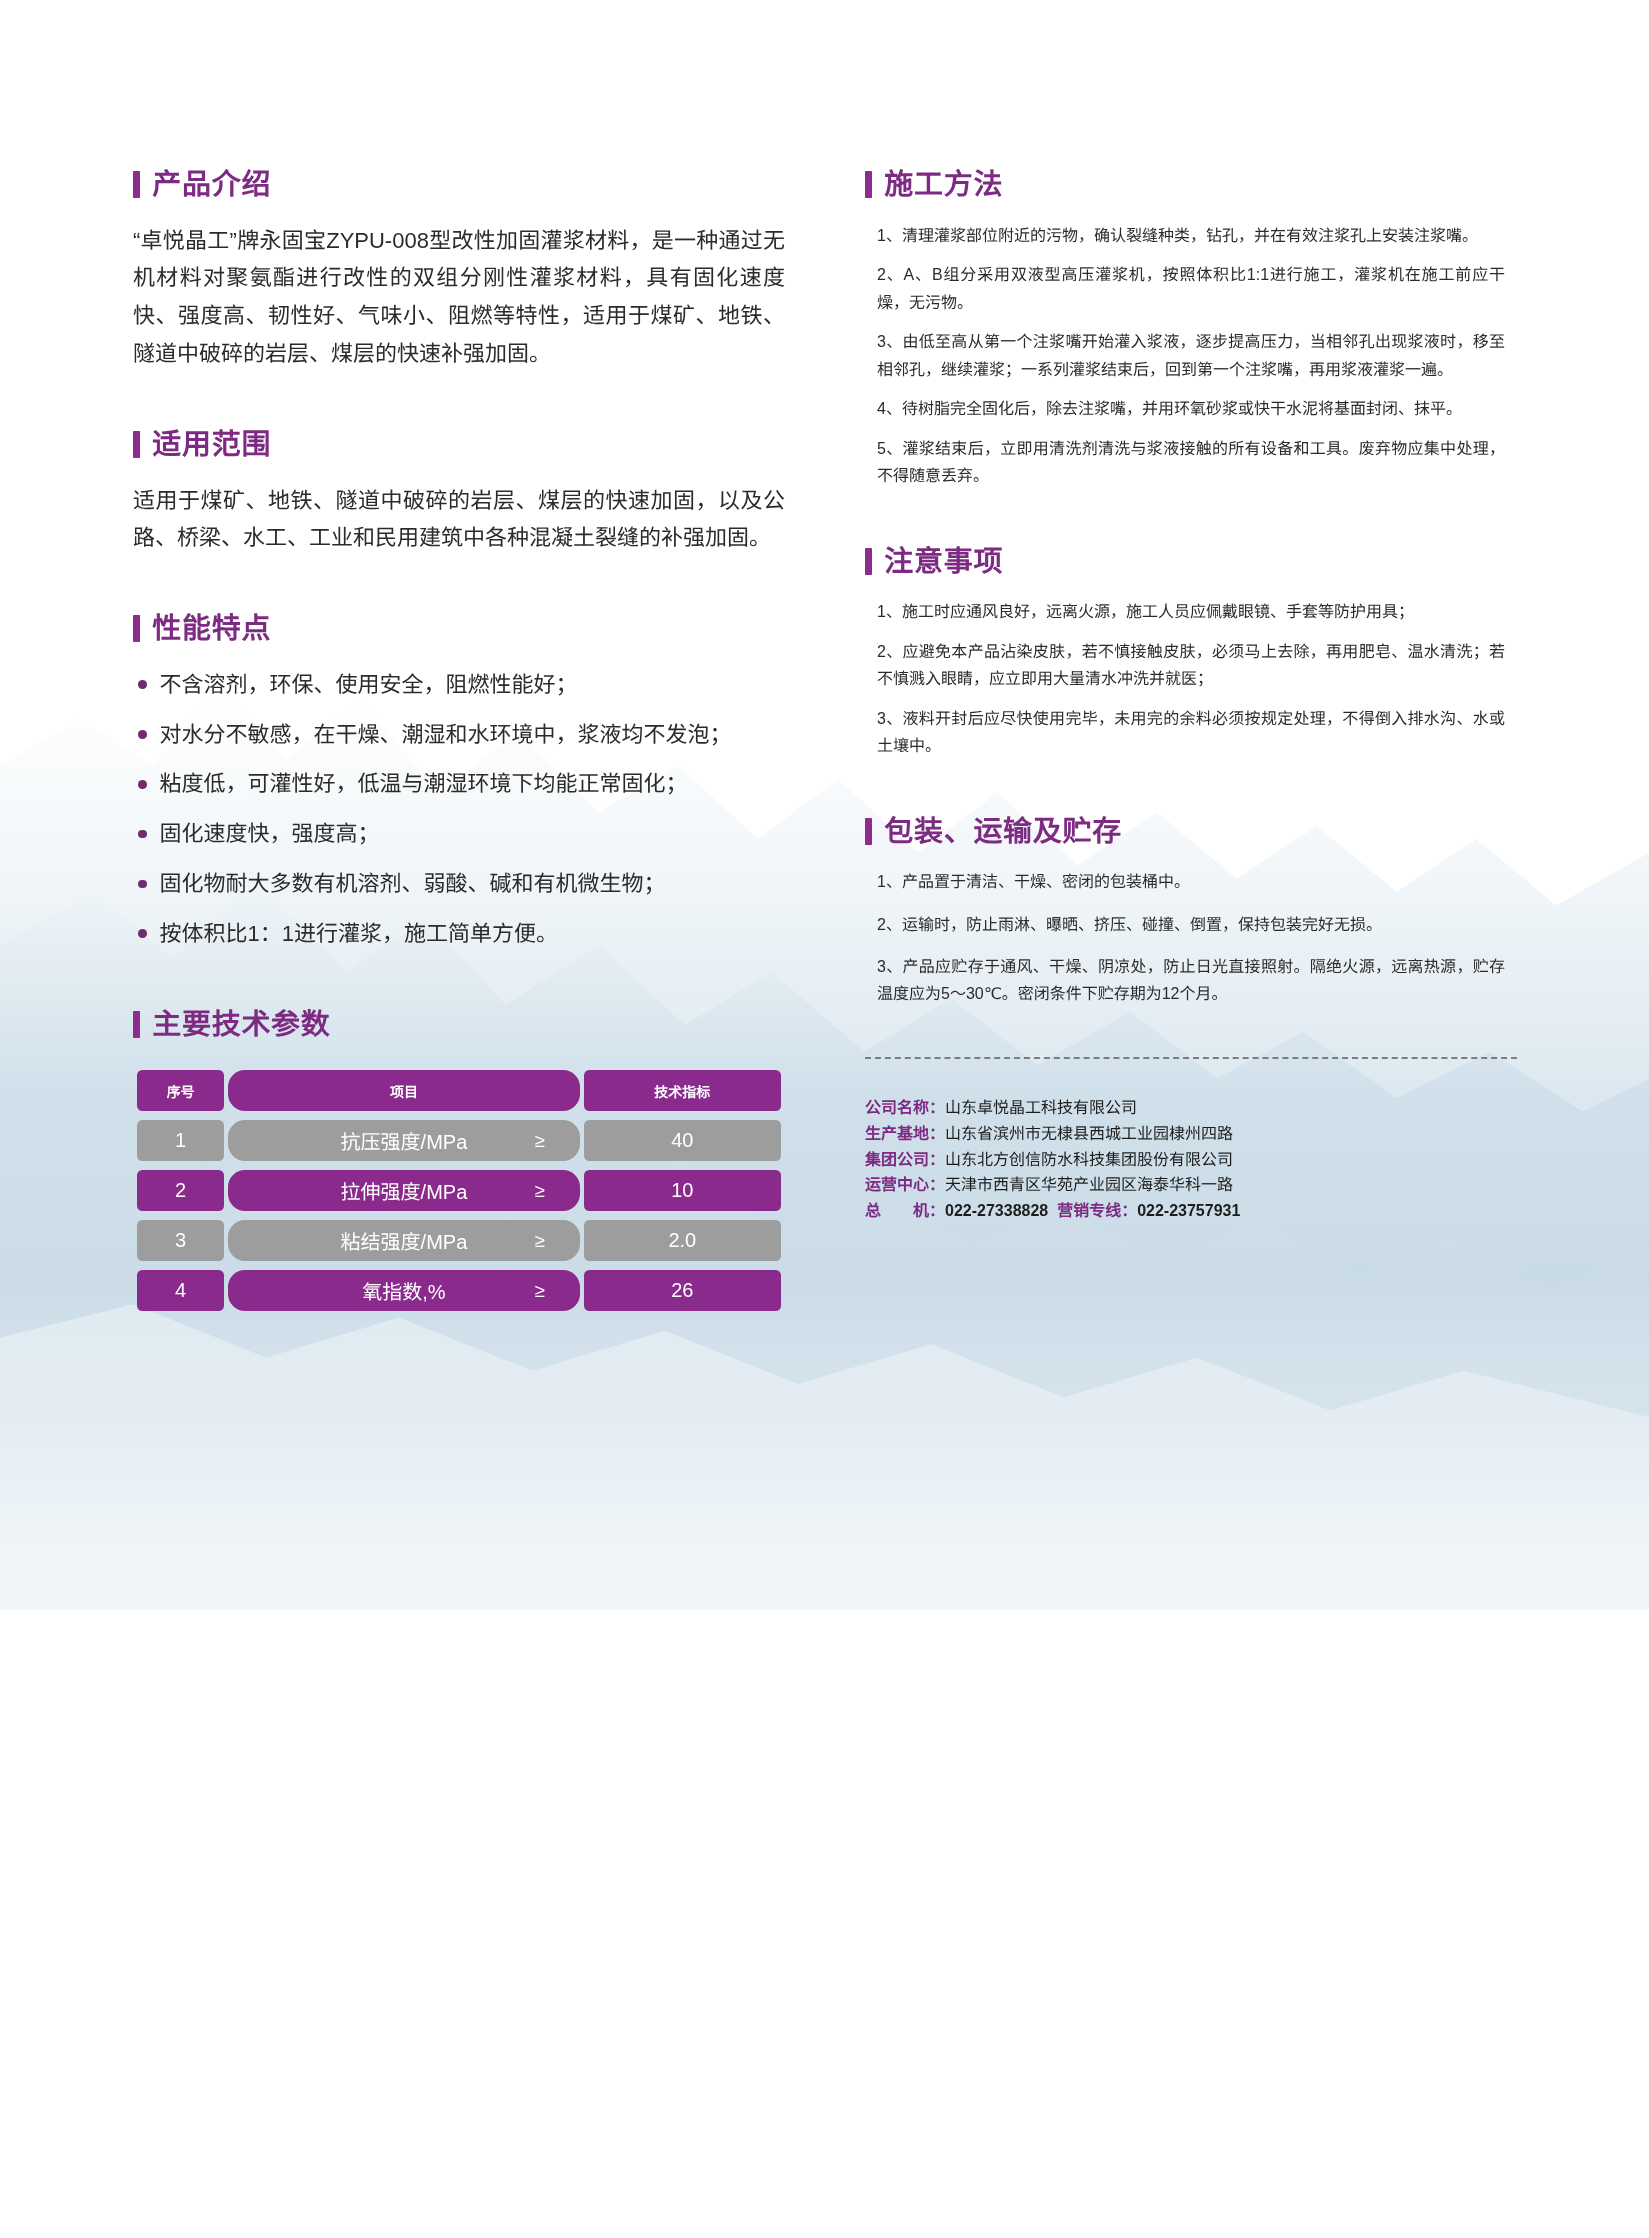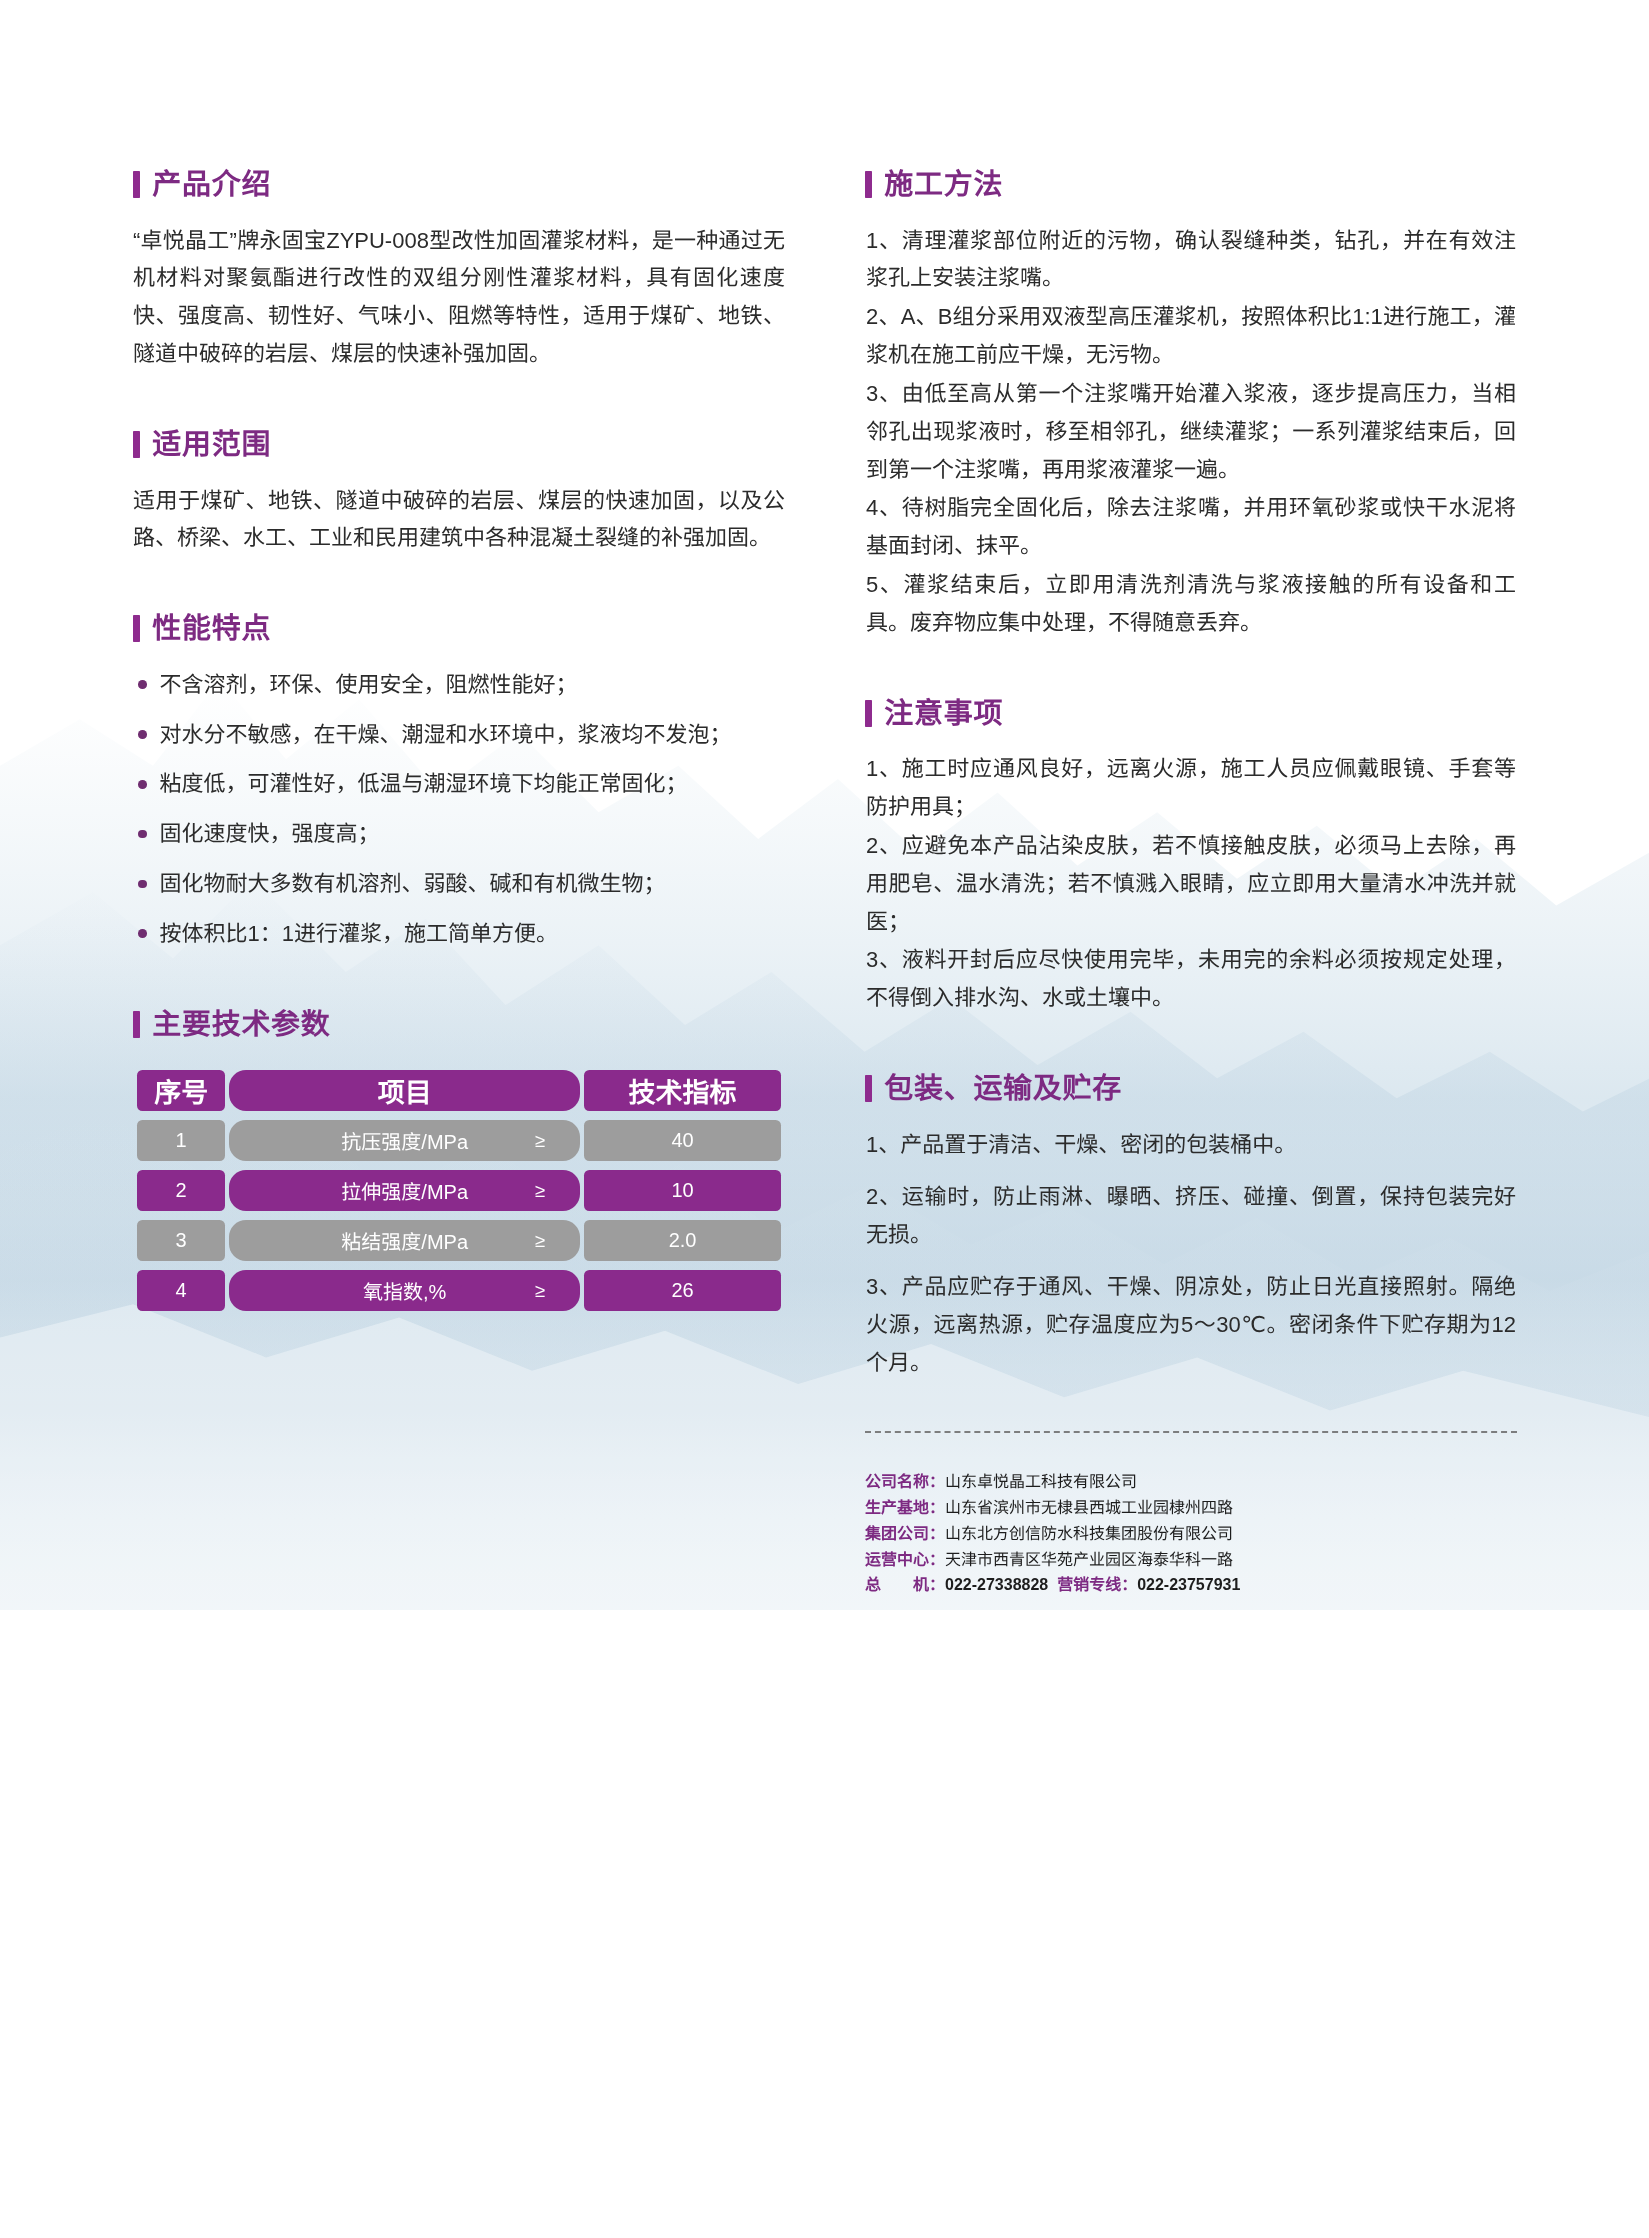--- a/index.html
+++ b/index.html
@@ -72,23 +72,23 @@
   p.para {
     font-size: 22px;
     line-height: 1.72;
     margin: 0 0 6.6px 0;
     color: #2b2b2b;
     text-align: justify;
   }
   p.para.first { text-indent: 0; }
 
   .numbered p {
-    font-size: 22px;
+    font-size: 16px;
     line-height: 1.72;
-    margin: 1px;
+    margin: 12px;
     color: #2b2b2b;
     text-align: justify;
   }
   .numbered p + p { margin-top: 0; }
   .numbered.spaced p + p { margin-top: 14.6px; }
 
   
   ul.bullets {
     list-style: none;
     margin: 0;
@@ -125,21 +125,21 @@
     font-size: 20px;
     font-weight: normal;
     text-align: center;
     height: 41px;
     border-radius: 5.3px;
     padding: 0 4px;
   }
   .param-table th {
     background: #8a2a8c;
     font-weight: bold;
-    font-size: 27px;
+    font-size: 14px;
   }
   .param-table .c-no { width: 86px; }
   .param-table .c-item { width: 372px; border-radius: 17px; }
   .param-table .c-val { width: 206px; }
   tr.row-gray td { background: #9d9d9d; }
   tr.row-purple td { background: #8a2a8c; }
   .item-cell { position: relative; }
   .item-cell .nm { }
   .item-cell .ge {
     position: absolute;

